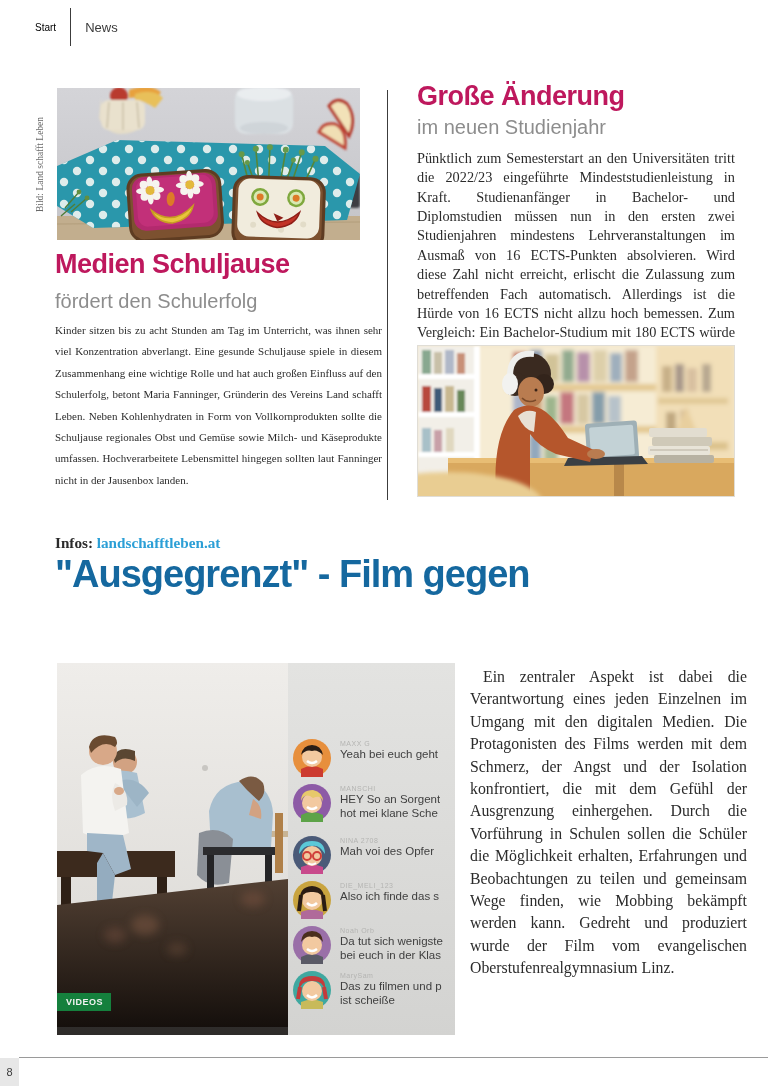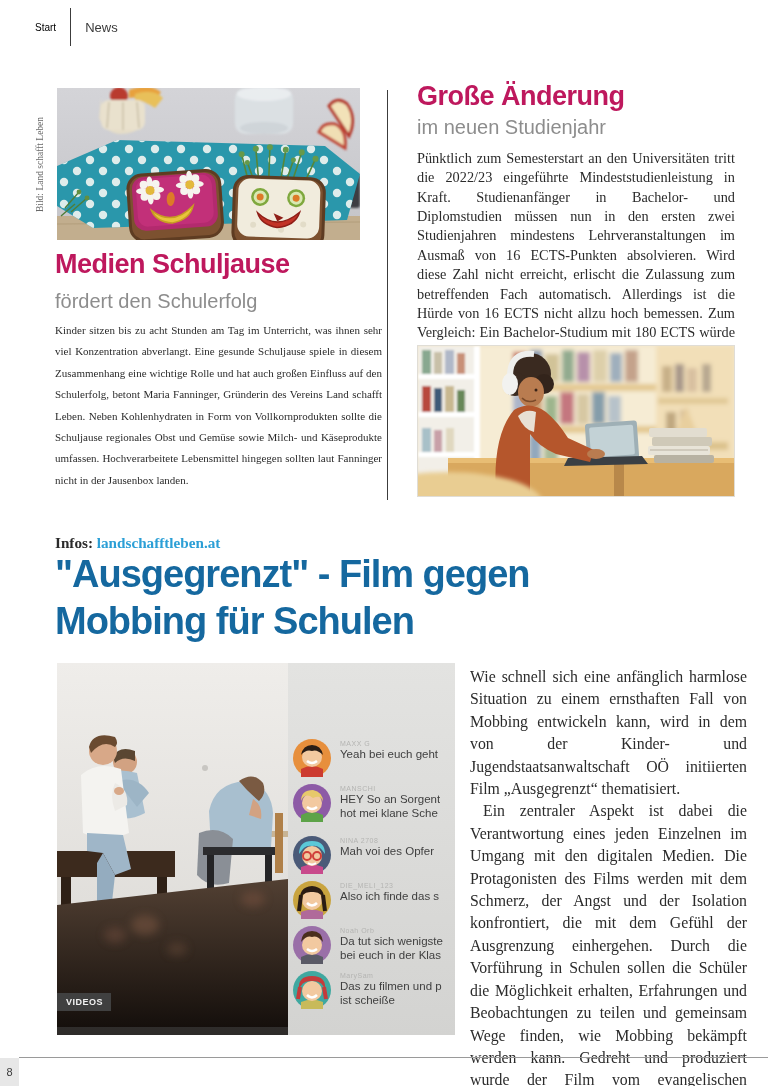--- a/index.html
+++ b/index.html
@@ -52,21 +52,21 @@
 
   
   .chat-panel{position:absolute;left:231px;top:0;width:167px;height:372px;
         background:linear-gradient(180deg,#e3e3e1 0%,#d3d3d1 100%);}
   .chat-row{position:absolute;left:5px;right:0;display:flex;gap:9px;align-items:flex-start;}
   .chat-avatar{width:38px;height:38px;flex:0 0 38px;}
   .chat-texts{overflow:hidden;padding-top:1px;}
   .chat-user{font-size:7px;color:#b4b4b2;letter-spacing:0.5px;white-space:nowrap;}
   .chat-line{font-size:11.5px;color:#3f3f3f;line-height:14px;white-space:nowrap;}
 
-  .videos-badge{position:absolute;left:-3px;top:330px;background:#404040;color:#f2f2f2;
+  .videos-badge{position:absolute;left:-3px;top:330px;background:#15803d;color:#f2f2f2;
         font-size:9px;font-weight:bold;letter-spacing:0.5px;padding:4px 8px 4px 12px;}
 
   
   .footer-line{position:absolute;left:19px;top:1057px;width:749px;height:1px;background:#9a9a9a;}
   .page-num-box{position:absolute;left:0;top:1058px;width:19px;height:28px;background:#e7e7e7;
         display:flex;align-items:center;justify-content:center;font-size:11px;color:#3a3a3a;}
 </style>
 </head>
 <body>
 
@@ -340,21 +340,20 @@
 
         <ellipse cx="178" cy="108" rx="9" ry="5" fill="#b97c50"></ellipse>
       </g>
 
       <ellipse cx="30" cy="158" rx="95" ry="32" fill="#e9cd92" filter="url(#blur2)"></ellipse>
     </svg>
   </div>
 
   <div class="a3-title">
     <div>"Ausgegrenzt" - Film gegen</div>
-    <div>Mobbing für Schulen</div>
   </div>
 
   <div class="fig-film">
 
     <svg width="231" height="372" viewBox="0 0 231 372" style="position:absolute;left:0;top:0">
       <defs>
         <linearGradient id="wallG" x1="0" y1="0" x2="0" y2="1">
           <stop offset="0" stop-color="#efedea"></stop>
             <stop offset="1" stop-color="#d9d7d3"></stop>
         </linearGradient>
@@ -509,21 +508,20 @@
           <div class="chat-user">Noah Orb</div>
           <div class="chat-line">Da tut sich wenigste</div>
           <div class="chat-line">bei euch in der Klas</div>
         </div>
       </div>
 
     </div>
   </div>
 
   <div class="a3-bodywrap">
-    <p class="serif-body">Wie schnell sich eine anfänglich harmlose Situation zu einem ernsthaften Fall von Mobbing entwickeln kann, wird in dem von der Kinder- und Jugendstaatsanwaltschaft OÖ initiierten Film „Ausgegrenzt“ thematisiert.</p>
     <p class="serif-body a3-p2">Ein zentraler Aspekt ist dabei die Verantwortung eines jeden Einzelnen im Umgang mit den digitalen Medien. Die Protagonisten des Films werden mit dem Schmerz, der Angst und der Isolation konfrontiert, die mit dem Gefühl der Ausgrenzung einhergehen. Durch die Vorführung in Schulen sollen die Schüler die Möglichkeit erhalten, Erfahrungen und Beobachtungen zu teilen und gemeinsam Wege finden, wie Mobbing bekämpft werden kann. Gedreht und produziert wurde der Film vom evangelischen Oberstufenrealgymnasium Linz.</p>
 
   </div>
 
   <div class="footer-line"></div>
   <div class="page-num-box">8</div>
 
 </div>
 
 </body></html>

